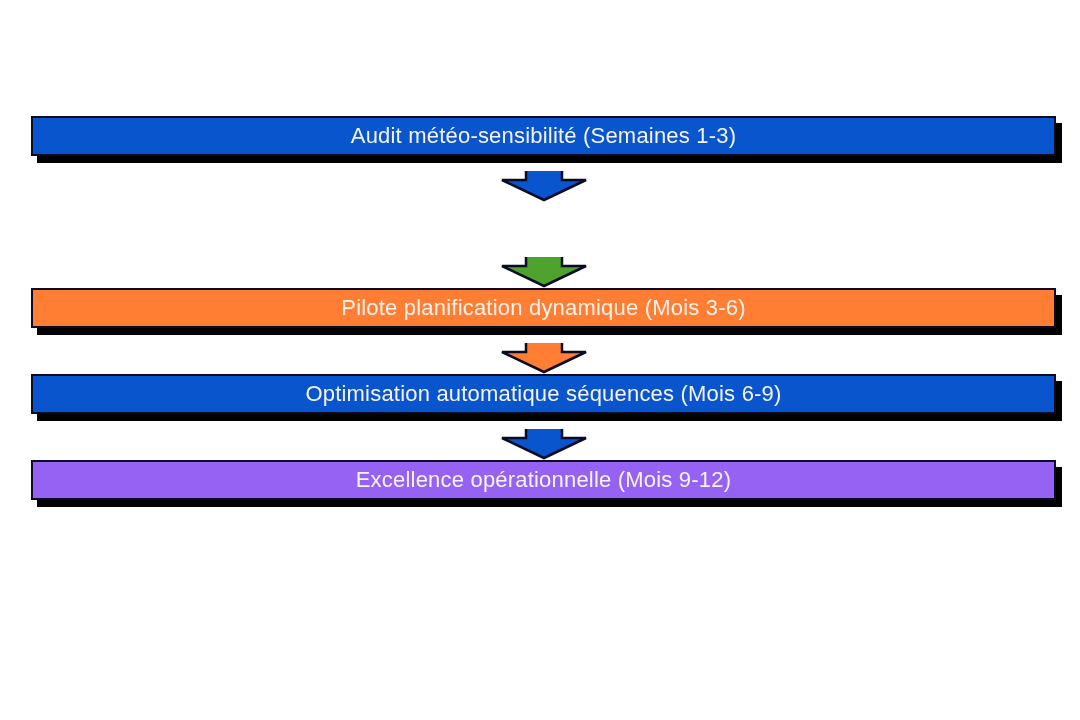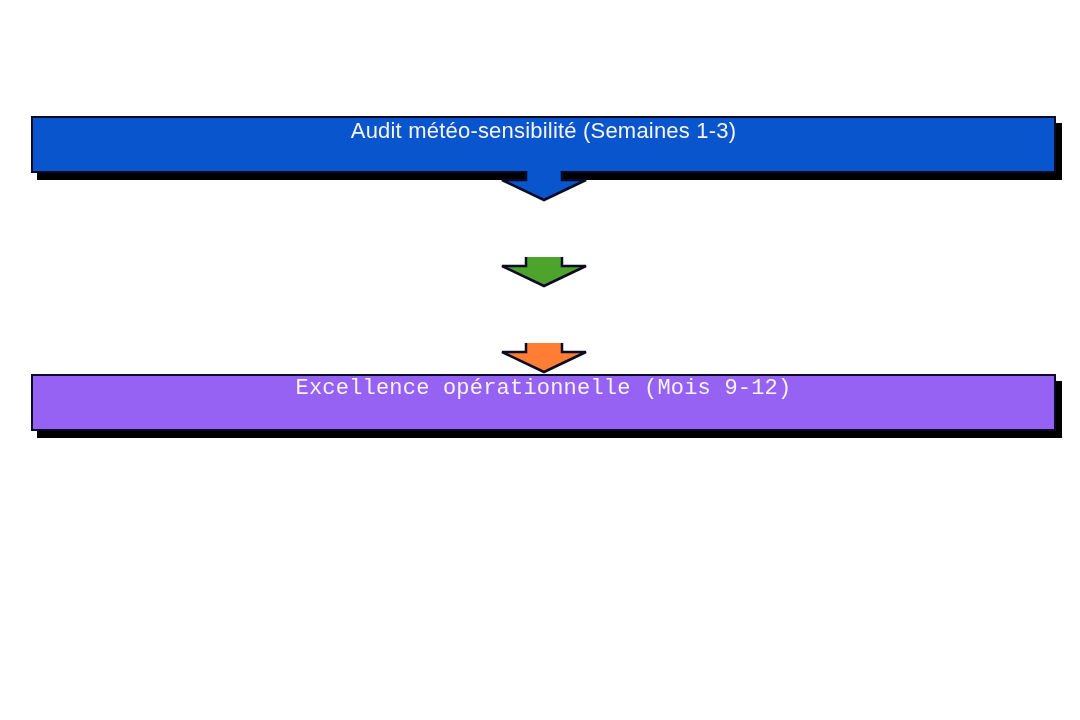--- a/index.html
+++ b/index.html
@@ -15,31 +15,31 @@
   }
 
   .diagram {
     position: absolute;
     left: 31px;
     top: 116px;
     width: 1025px;
   }
 
   .step { position: relative; height: 86px; }
-  .step:last-child { height: 57px; font-family: Liberation Mono, monospace; }
+  .step:last-child { height: 57px; }
 
   .bar {
     position: relative;
     z-index: 1;
-    height: 57px;
+    height: 40px;
     background: var(--c);
     border: 2px solid var(--outline, #0b0b26);
     box-shadow: 6px 7px 0 var(--shadow, #000000);
     display: flex;
-    align-items: flex-start;
+    align-items: center;
     justify-content: center;
   }
 
   .label {
     color: var(--text, #f7f3ec);
     font-size: 22px;
     font-weight: 400;
     letter-spacing: 0.2px;
     white-space: nowrap;
   }
@@ -79,25 +79,36 @@
     </div>
 
 
     <div class="step" style="--c: #4DA32B;">
       <svg class="arrow" viewBox="0 0 92 31" preserveAspectRatio="none" aria-hidden="true">
         <polygon points="28,-3 28,9 4,9 46,29 88,9 64,9 64,-3"></polygon>
       </svg>
     </div>
 
     <div class="step" style="--c: #FF7E33;">
+      <div class="bar">
+        <span class="label">Pilote planification dynamique (Mois 3-6)</span>
+      </div>
       <svg class="arrow" viewBox="0 0 92 31" preserveAspectRatio="none" aria-hidden="true">
         <polygon points="28,-3 28,9 4,9 46,29 88,9 64,9 64,-3"></polygon>
       </svg>
     </div>
 
+    <div class="step" style="--c: #0855CE;">
+      <div class="bar">
+        <span class="label">Optimisation automatique séquences (Mois 6-9)</span>
+      </div>
+      <svg class="arrow" viewBox="0 0 92 31" preserveAspectRatio="none" aria-hidden="true">
+        <polygon points="28,-3 28,9 4,9 46,29 88,9 64,9 64,-3"></polygon>
+      </svg>
+    </div>
 
     <div class="step" style="--c: #9662F3;">
       <div class="bar">
         <span class="label">Excellence opérationnelle (Mois 9-12)</span>
       </div>
     </div>
 
   </div>
 </div>
 

